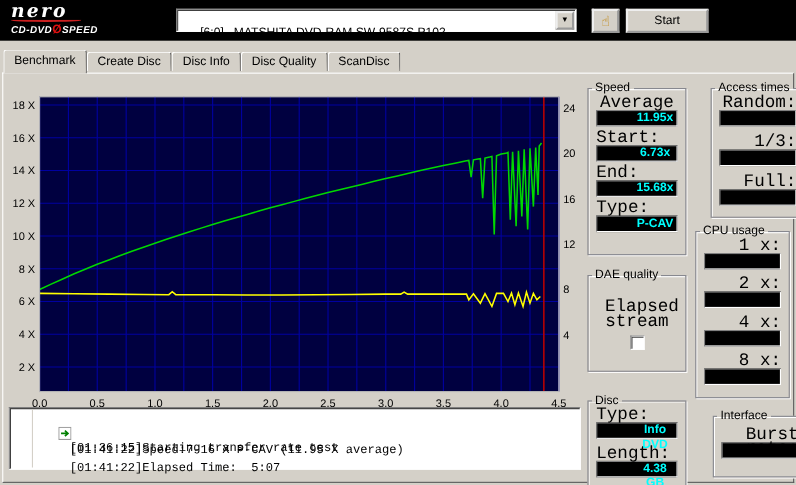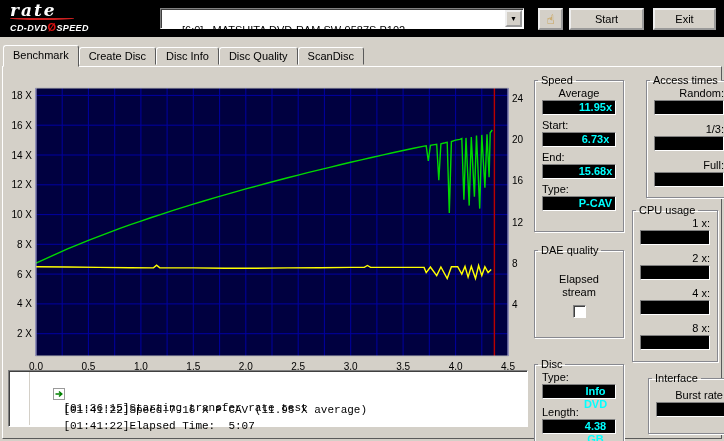--- a/index.html
+++ b/index.html
@@ -47,21 +47,21 @@
   .gb { position:absolute; margin:0; padding:1px 7px 0 7px; background:#d4d0c8; overflow:hidden; min-inline-size:0;
     border:1px solid #87888f; box-shadow:inset 1px 1px 0 #fff, 1px 1px 0 #fff; z-index:2; }
   .gb legend { font-size:11px; padding:0 3px; margin-left:-4px; }
   .gb-speed     { left:534px; top:74px;  width:90px; height:158px; }
   .gb-access    { left:632px; top:74px;  width:86px; height:124px;margin-left:14px; }
   .gb-dae       { left:534px; top:244px; width:90px; height:94px;  }
   .gb-cpu       { left:632px; top:204px; width:86px; height:158px; }
   .gb-disc      { left:534px; top:358px; width:90px; height:90px;  }
   .gb-interface { left:648px; top:372px; width:86px; height:62px;  }
 
-  .fl { height:13px; line-height:13px; font-size:11px; }
+  .fl { height:13px; line-height:13px; font-size:16px;font-family:Liberation Mono, monospace; }
   .fl.center { text-align:center; }
   .fl.right  { text-align:right; }
   .valbox { height:15px; line-height:13px; background:#000; color:#00ffff; font-weight:bold; font-size:11px;
     text-align:center; border:1px solid; border-color:#808080 #fff #fff #808080; margin-bottom:4px;padding-left:33px; }
   .blackbox { height:15px; background:#000; border:1px solid; border-color:#808080 #fff #fff #808080; }
   .gb-access .blackbox { margin-bottom:8px; }
   .gb-cpu .blackbox { margin-bottom:7px; }
   .gb-interface { padding-top:5px; }
   .dae-text { width:58px; margin:16px auto 0 auto; text-align:center; line-height:13px; }
   .checkbox { width:13px; height:13px; background:#fff; margin:6px auto 0 auto;
@@ -73,35 +73,34 @@
   .log-divider { position:absolute; left:20px; top:1px; bottom:1px; width:1px; background:#d4d0c8; }
   .log-row { position:relative; height:14px; line-height:14px; padding-left:28px; margin-top:2px; white-space:pre; }
   .log-time { display:inline-block; width:66px; }
   .log-icon { position:absolute; left:4px; top:1px; width:12px; height:12px; }
 </style>
 </head>
 <body>
 
 <div class="topbar">
   <div class="logo">
-    <div class="logo-main">rate</div>
+    <div class="logo-main">nero</div>
     <div class="logo-swoosh"></div>
     <div class="logo-sub"><span>CD-DVD</span><span class="slash">Ø</span><span>SPEED</span></div>
   </div>
 
   <div class="combo">
     <span class="combo-text">[6:0]   MATSHITA DVD-RAM SW-9587S P102</span>
     <span class="combo-btn">
         <span>▼</span>
       </span>
   </div>
 
   <button class="win-btn btn-hand"><span>☝</span></button>
   <button class="win-btn btn-start">Start</button>
-  <button class="win-btn btn-exit">Exit</button>
 </div>
 
 <div class="tabs">
   <div class="tab active">Benchmark</div>
   <div class="tab">Create Disc</div>
   <div class="tab">Disc Info</div>
   <div class="tab">Disc Quality</div>
   <div class="tab">ScanDisc</div>
 </div>
 <div class="tab-panel"></div>

